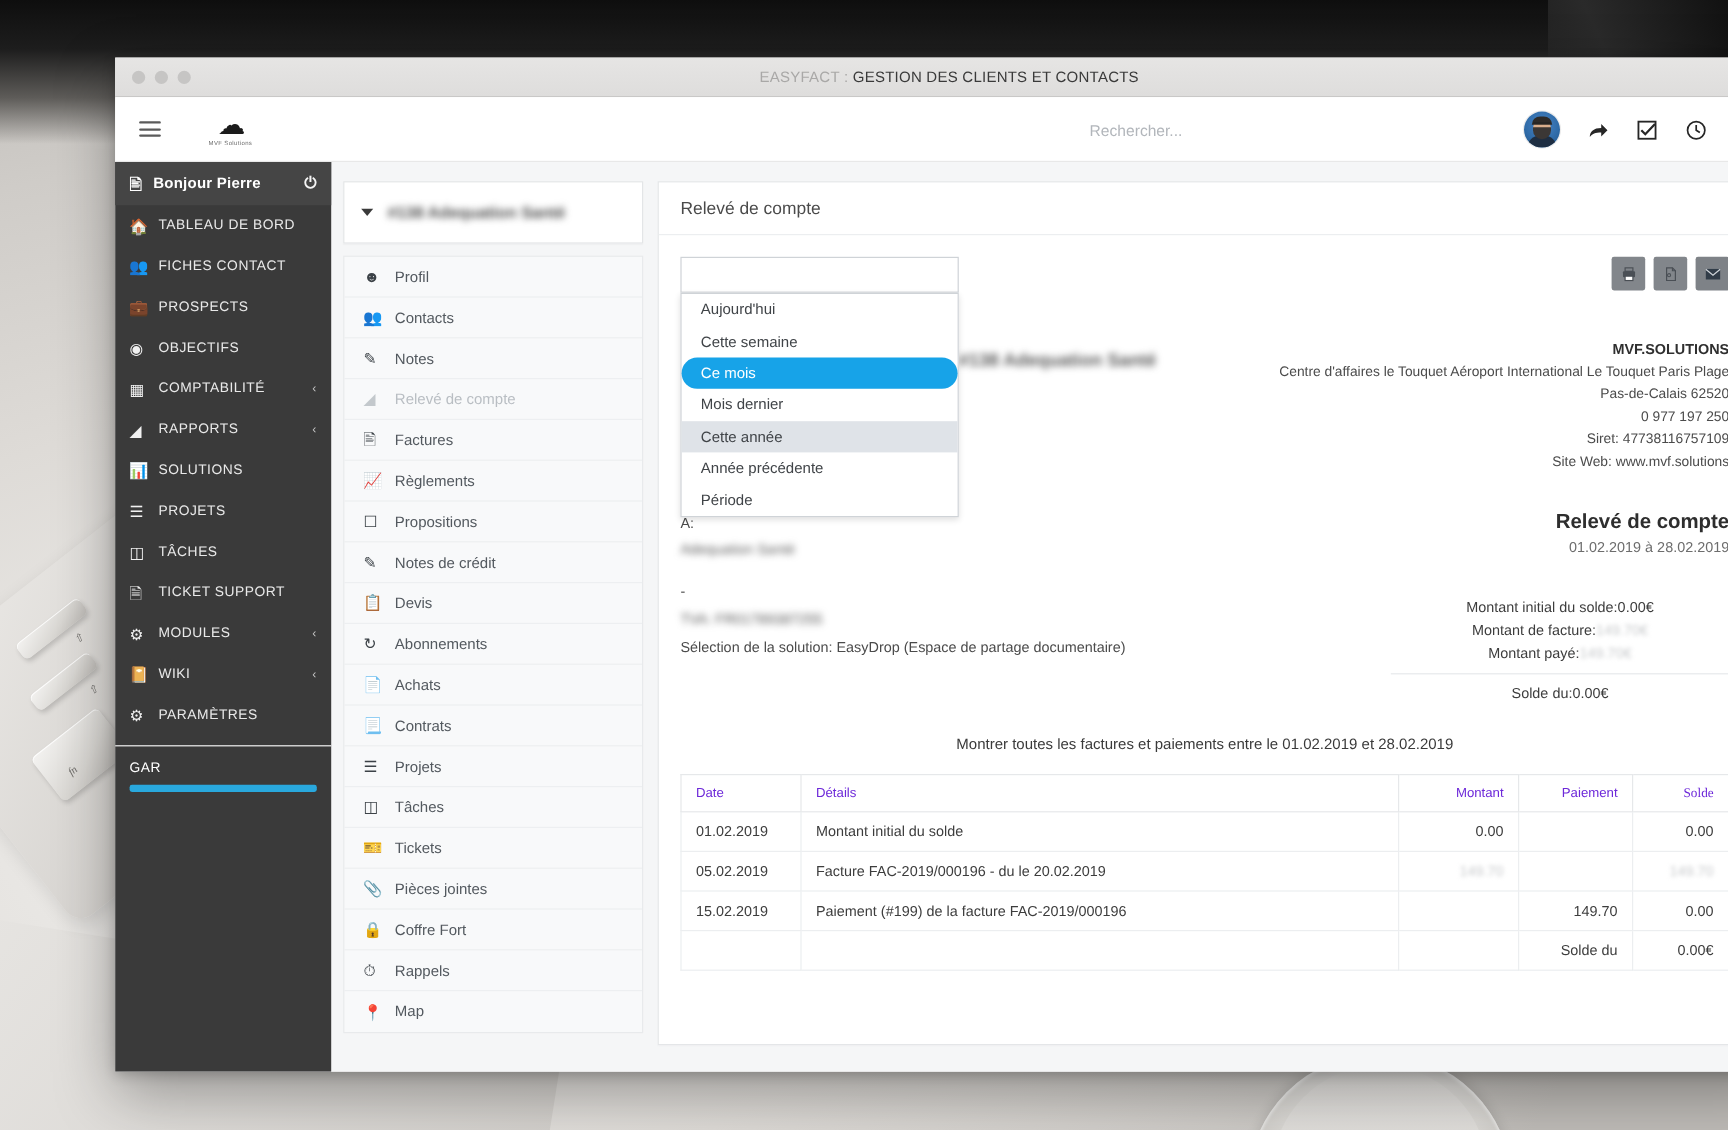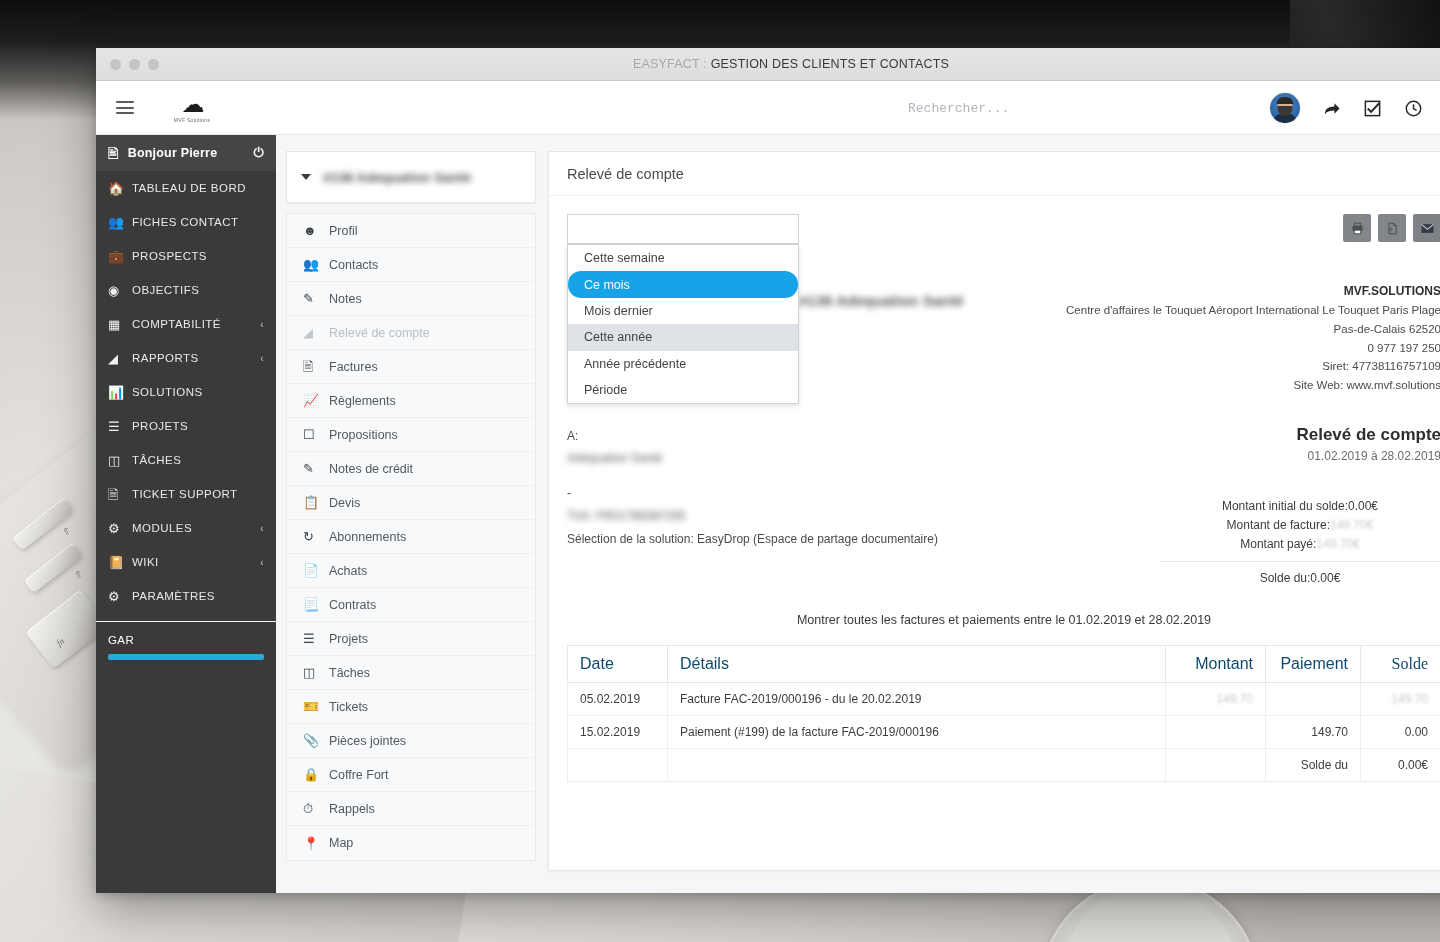--- a/index.html
+++ b/index.html
@@ -85,21 +85,21 @@
   .hamburger span { display:block; height:2px; background:#5b5b5b; border-radius:1px; }
   .logo-wrap { margin-left:32px; width:52px; text-align:center; }
   .logo-cloud { font-size:23px; color:#1b1b1b; line-height:1; letter-spacing:-2px; }
   .logo-sub { font-size:5px; color:#6b6b6b; letter-spacing:.3px; margin-top:1px;
               filter: blur(.4px); }
   .searchbox {
     position:absolute; left:812px; top:0; height:54px; display:flex; align-items:center;
   }
   .searchbox input {
     border:none; outline:none; font-size:13px; color:#ef4444; width:240px;
-    font-family:Liberation Mono, monospace; background:transparent;
+    font-family:Liberation Sans, sans-serif; background:transparent;
   }
   .searchbox input::placeholder { color:#b2b6bb; }
   .hdr-icons { position:absolute; right:22px; top:0; height:54px; display:flex;
                align-items:center; gap:22px; }
   .avatar {
     width:30px; height:30px; border-radius:50%; overflow:hidden;
     background: radial-gradient(circle at 50% 38%, #4a86c8 0%, #2f6ba8 58%, #1d4f82 100%);
     position:relative; box-shadow:0 0 0 1px rgba(0,0,0,.08);
   }
   .av-head { position:absolute; left:50%; top:6px; transform:translateX(-50%);
@@ -203,22 +203,22 @@
 
   .totals { width:282px; margin-left:auto; font-size:12px; color:#3d3d3d; }
   .totals .trow { display:flex; justify-content:center; padding:2.5px 0; }
   .totals .sep { border-top:1px solid #e7e9eb; margin:7px 0; }
   .totals .trow.bold { font-weight:normal; padding-top:2px; }
 
   .midnote { text-align:center; font-size:12.5px; color:#3a3a3a; margin:26px 0 18px; }
 
   table.stmt { width:100%; border-collapse:collapse; font-size:12px; color:#3d3d3d; }
   table.stmt th {
-    border:1px solid #e6e8ea; font-weight:normal; color:#0c4a6e; padding:9px 12px;
-    text-align:left; font-size:16px;
+    border:1px solid #e6e8ea; font-weight:normal; color:#6d28d9; padding:9px 12px;
+    text-align:left; font-size:11px;
   }
   table.stmt td { border-left:1px solid #eceef0; border-right:1px solid #eceef0;
                   border-bottom:1px solid #eceef0; padding:9px 12px; }
   table.stmt .num { text-align:right; }
   .mutetxt { color:#c9cbcd; filter: blur(1.6px); }
   .totalrow td { border:none; border-top:1px solid #eceef0; padding-top:11px; }
 </style>
 </head>
 <body>
 
@@ -551,20 +551,27 @@
               <tr>
                 <th style="width:100px;">Date</th>
                 <th>Détails</th>
                 <th class="num" style="width:100px;">Montant</th>
                 <th class="num" style="width:95px;">Paiement</th>
                 <th class="num" style="width:80px;font-family:Liberation Serif, serif;">Solde</th>
               </tr>
             </thead>
             <tbody>
               <tr>
+                <td>01.02.2019</td>
+                <td>Montant initial du solde</td>
+                <td class="num">0.00</td>
+                <td class="num"></td>
+                <td class="num">0.00</td>
+              </tr>
+              <tr>
                 <td>05.02.2019</td>
                 <td>Facture FAC-2019/000196 - du le 20.02.2019</td>
                 <td class="num mutetxt">149.70</td>
                 <td class="num"></td>
                 <td class="num mutetxt">149.70</td>
               </tr>
               <tr>
                 <td>15.02.2019</td>
                 <td>Paiement (#199) de la facture FAC-2019/000196</td>
                 <td class="num"></td>
@@ -576,20 +583,23 @@
                   <td></td>
                   <td></td>
                 <td class="num">Solde du</td>
                 <td class="num">0.00€</td>
               </tr>
             </tbody>
           </table>
 
           <div class="dropdown">
             <div class="dd-item">
+              <span>Aujourd'hui</span>
+            </div>
+            <div class="dd-item">
               <span>Cette semaine</span>
             </div>
             <div class="dd-item selected">
               <span>Ce mois</span>
             </div>
             <div class="dd-item">
               <span>Mois dernier</span>
             </div>
             <div class="dd-item hovered">
               <span>Cette année</span>

